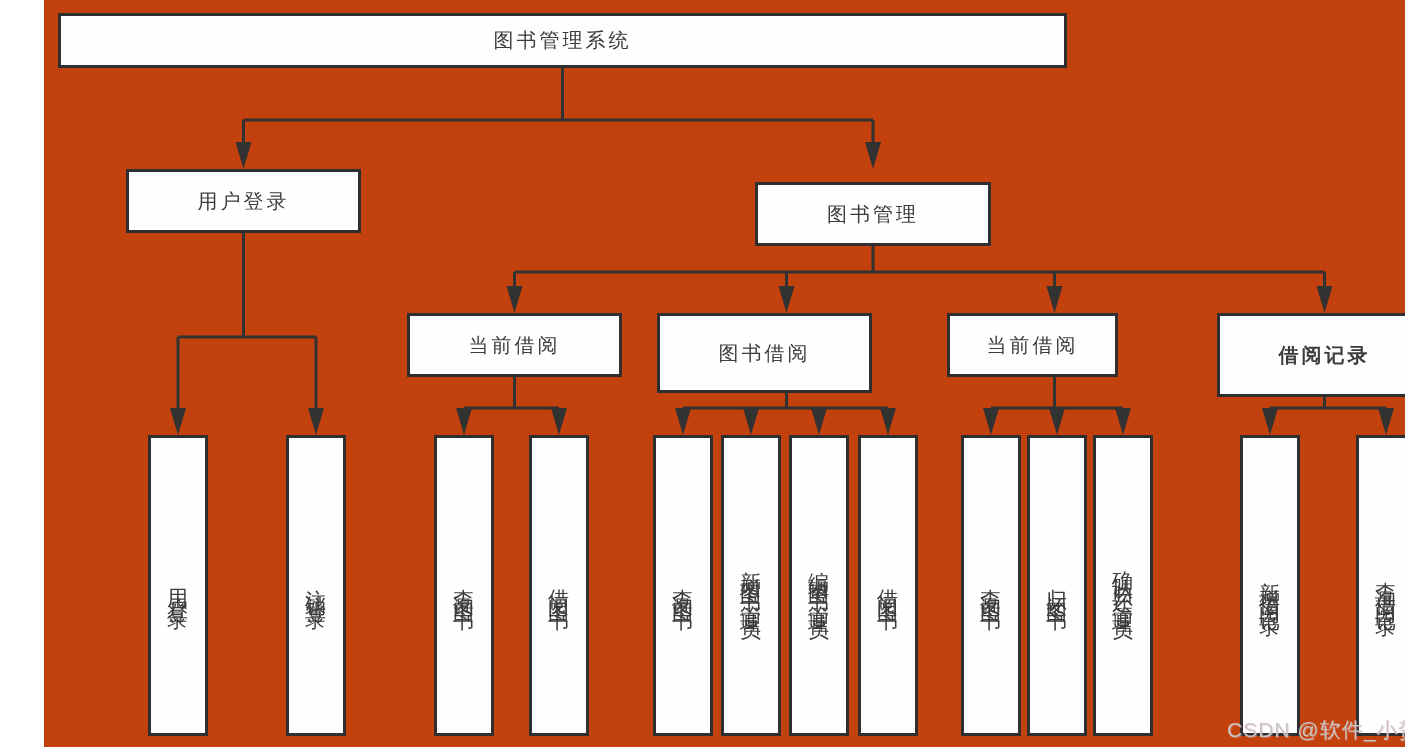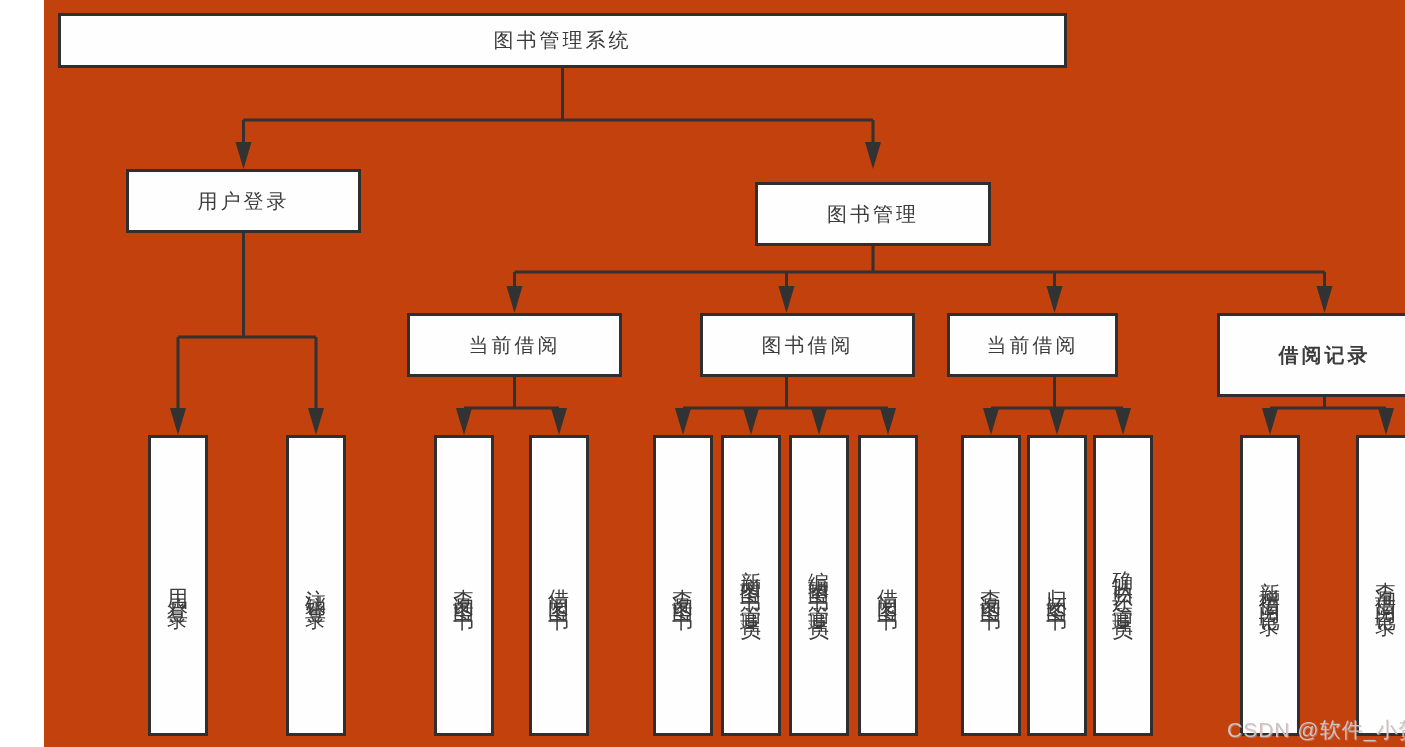--- a/index.html
+++ b/index.html
@@ -118,21 +118,21 @@
     <polygon points="1226,435 1218,408 1234,408"></polygon>
     <polygon points="1342,435 1334,408 1350,408"></polygon>
   </svg>
 
   <div class="hbox" style="left:14px; top:13px; width:1009px; height:55px;">图书管理系统</div>
 
   <div class="hbox" style="left:82px; top:169px; width:235px; height:64px;">用户登录</div>
   <div class="hbox" style="left:711px; top:182px; width:236px; height:64px;">图书管理</div>
 
   <div class="hbox" style="left:363px; top:313px; width:215px; height:64px;">当前借阅</div>
-  <div class="hbox" style="left:656px; top:313px; width:215px; height:64px;">图书借阅</div>
+  <div class="hbox" style="left:613px; top:313px; width:215px; height:80px;">图书借阅</div>
   <div class="hbox" style="left:903px; top:313px; width:171px; height:64px;">当前借阅</div>
   <div class="hbox" style="left:1173px; top:313px; width:215px; height:84px;font-weight:bold;">借阅记录</div>
 
   <div class="leaf" style="left:104px;">用户登录</div>
   <div class="leaf" style="left:242px;">注销登录</div>
 
   <div class="leaf" style="left:390px;">查询图书</div>
   <div class="leaf" style="left:485px;">借阅图书</div>
 
   <div class="leaf" style="left:609px;">查询图书</div>

